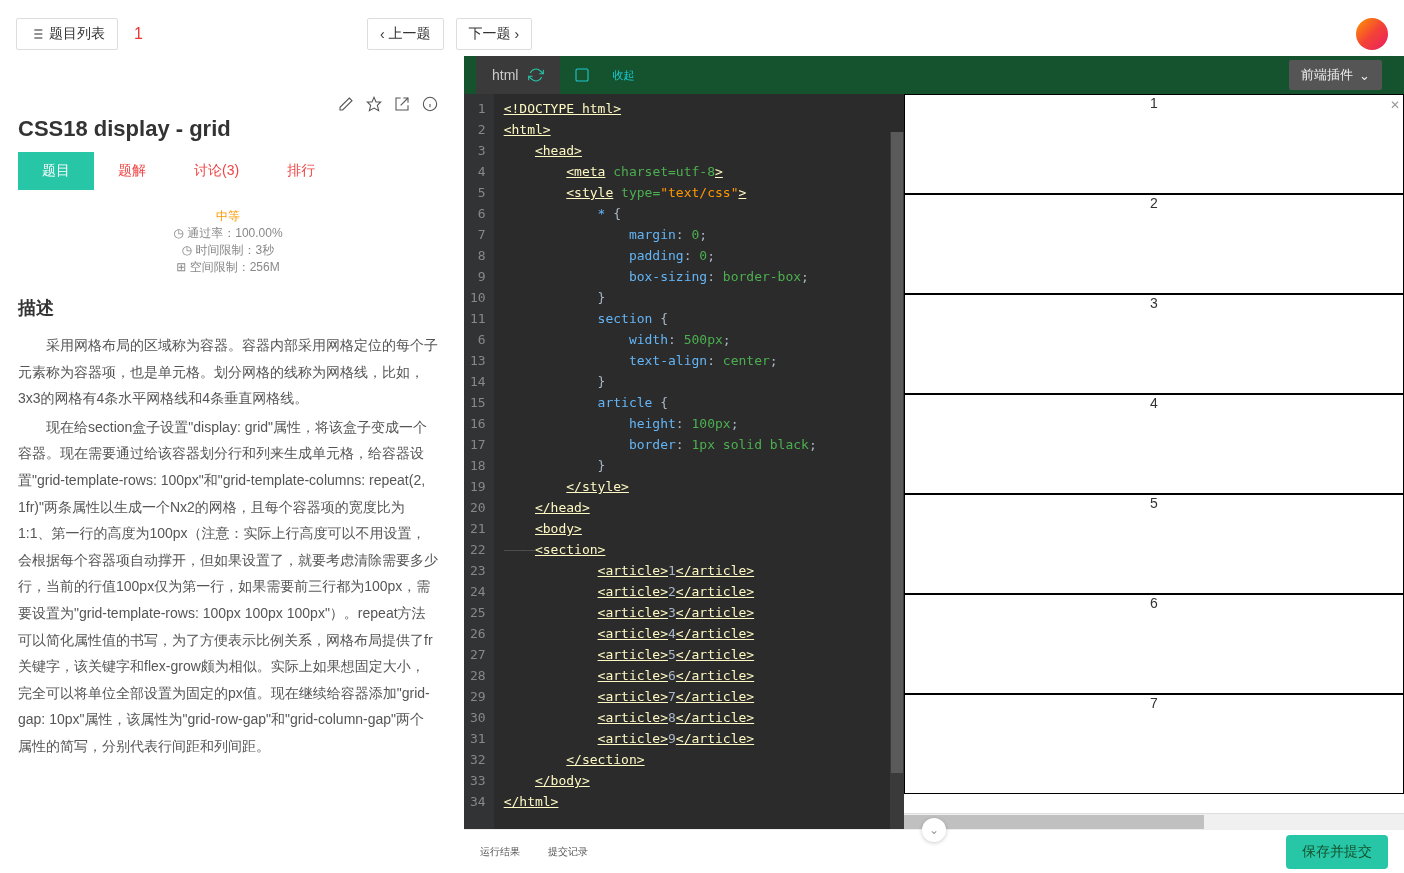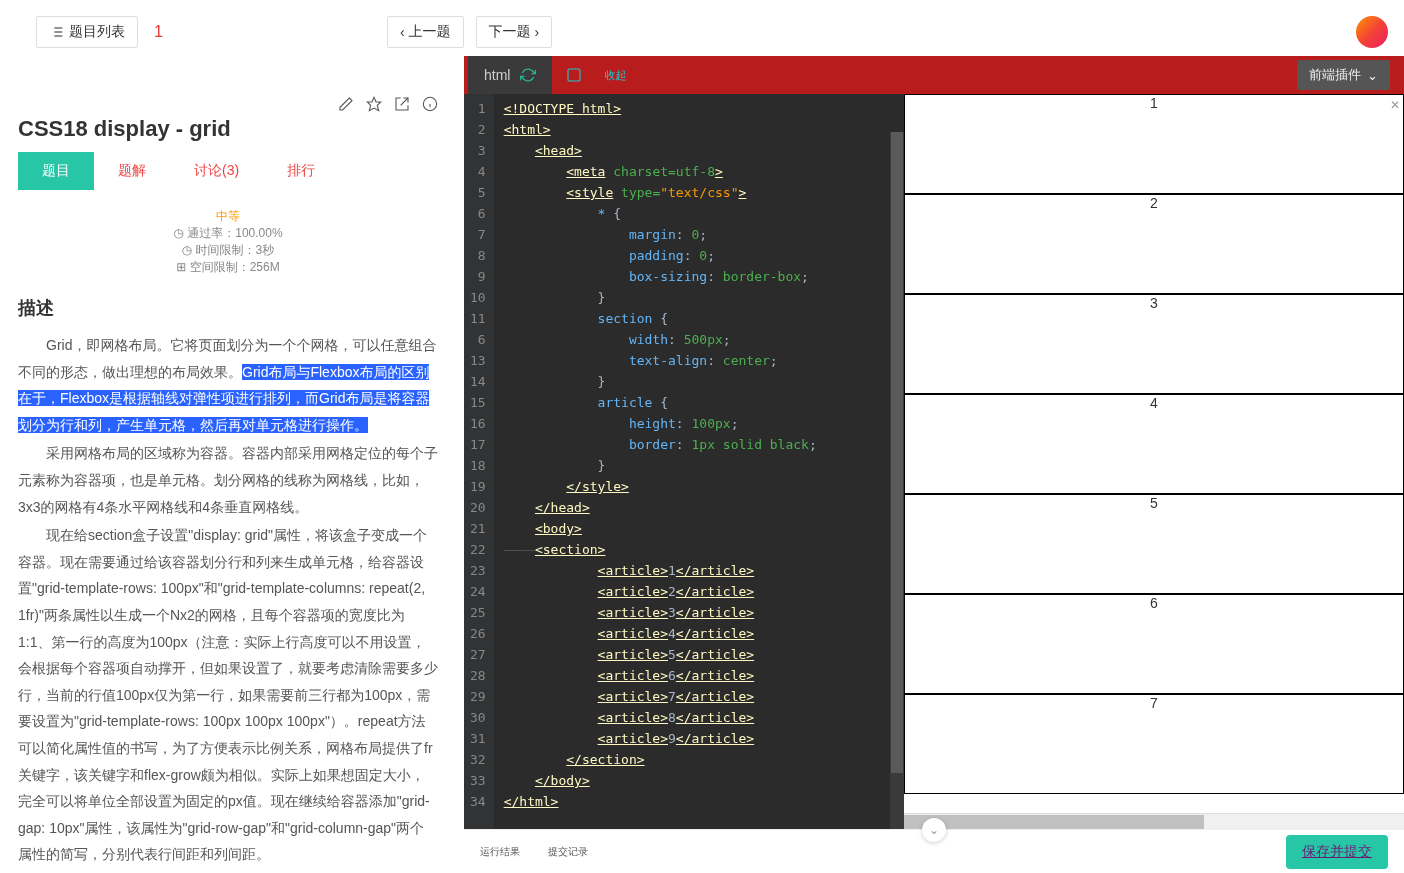--- a/index.html
+++ b/index.html
@@ -1,57 +1,57 @@
 <!DOCTYPE html>
 <html><head>
 <meta charset="utf-8">
 <style>
 * { margin: 0; padding: 0; box-sizing: border-box; }
 body { font-family: -apple-system, "PingFang SC", "Microsoft YaHei", sans-serif; font-size: 14px; color: #333; background: #fff; }
-.top-bar { height: 56px; display: flex; align-items: flex-start; padding: 16px 16px; justify-content: space-between; margin-left: 20px; }
+.top-bar { height: 56px; display: flex; align-items: flex-end; padding: 6px 16px; justify-content: space-between; }
 .top-left { display: flex; align-items: center; gap: 12px; }
 .btn-outline { border: 1px solid #ddd; background: #fff; padding: 6px 12px; border-radius: 2px; cursor: pointer; display: inline-flex; align-items: center; gap: 4px; font-size: 14px; color: #333; }
 .red-num { color: #e53935; font-size: 16px; margin-left: 4px; }
 .avatar-circle { width: 32px; height: 32px; border-radius: 50%; background: linear-gradient(135deg, #ff9800, #f44336, #e91e63); }
 .main-wrap { display: flex; height: calc(100vh - 56px); }
 .left-panel { width: 500px; padding: 0 18px 18px 18px; overflow-y: auto; }
 .title-row { display: flex; align-items: center; justify-content: space-between; margin: 12px 0 10px; }
 .title-row h1 { font-size: 22px; font-weight: 700; margin-top: 48px; }
 .title-icons { display: flex; gap: 12px; color: #555; }
 .title-icons span { cursor: pointer; }
 .tabs-row { display: flex; }
 .tab-item { padding: 10px 24px; cursor: pointer; color: #ef4444; font-size: 14px; }
 .tab-item.active { background: #26c6a7; color: #fff; }
 .meta-row { display: flex; gap: 0; align-items: center; font-size: 12px; color: #888; margin: 18px 0 20px; flex-direction: column; }
 .meta-row .difficulty { color: #ff9800; }
 .desc-heading { font-size: 18px; font-weight: 700; margin-bottom: 12px; }
 .desc-body p { line-height: 1.9; color: #555; font-size: 14px; margin-bottom: 2px; text-indent: 2em;}
 .highlight-sel { background: #2962ff; color: #fff; }
 .right-panel { flex: 1; background: #fff; display: flex; flex-direction: column; padding-left: 8px; }
 .editor-wrap { flex: 1; display: flex; flex-direction: column; background: #fff; position: relative; }
-.editor-header { background: #b91c1c; height: 38px; display: flex; align-items: center; justify-content: space-between; padding: 4px; }
+.editor-header { background: #14532d; height: 38px; display: flex; align-items: center; justify-content: space-between; padding: 12px; }
 .editor-header-left { display: flex; align-items: center; }
 .lang-block { background: #3a3a3a; padding: 0 16px; height: 38px; display: flex; align-items: center; gap: 10px; color: #ccc; font-size: 14px; }
 .fold-block { display: flex; align-items: center; gap: 22px; color: #1dc9d4; font-size: 11px; padding: 0 14px; cursor: pointer; }
 .plugin-btn { background: #555; color: #eee; padding: 6px 12px; margin-right: 10px; border-radius: 2px; font-size: 13px; cursor: pointer; display: flex; align-items: center; gap: 6px; }
 .editor-body { flex: 1; display: flex; min-height: 0; }
 .code-area { width: 440px; background: #2b2b2b; display: flex; font-family: Consolas, Monaco, monospace; font-size: 13px; line-height: 21px; overflow: auto; }
 .gutter { background: #313335; color: #888; padding: 4px 8px 4px 6px; text-align: right; user-select: none; }
 .code-lines { padding: 4px 10px; color: #a9b7c6; white-space: pre; flex: 1; }
 .code-lines .pink { color: #fef9c3; text-decoration: underline; }
 .code-lines .green { color: #4caf50; }
 .code-lines .blue { color: #64b5f6; }
 .code-lines .orange { color: #ff9800; }
 .preview-pane { flex: 1; background: #fff; overflow: auto; padding: 0; position: relative; }
 .preview-inner section article { height: 100px; border: 1px solid black; width: 500px; text-align: center; }
 .preview-pane .prev-close { position: absolute; top: 4px; right: 4px; color: #999; cursor: pointer; font-size: 12px; }
 .bottom-bar { height: 44px; display: flex; align-items: center; justify-content: space-between; padding: 0 16px; border-top: 1px solid #eee; position: relative;}
 .bottom-tabs { display: flex; gap: 28px; }
 .bottom-tabs span { cursor: pointer; font-size: 10px; color: #555; }
-.submit-btn { background: #26c6a7; color: #701a75; border: none; padding: 8px 16px; border-radius: 4px; cursor: pointer; font-size: 14px; text-decoration: underline; }
+.submit-btn { background: #26c6a7; color: #14532d; border: none; padding: 8px 16px; border-radius: 4px; cursor: pointer; font-size: 14px; }
 .collapse-circle { position: absolute; top: -12px; left: 50%; transform: translateX(-50%); width: 24px; height: 24px; border-radius: 50%; background: #fff; box-shadow: 0 1px 4px rgba(0,0,0,.2); display: flex; align-items: center; justify-content: center; color: #999; font-size: 12px; cursor: pointer;}
 .scrollbar-track-h { height: 16px; background: #f0f0f0; border-top: 1px solid #ddd; position: relative; }
 .scrollbar-thumb-h { position: absolute; left: 0; top: 1px; height: 14px; width: 60%; background: #c0c0c0; }
 .scrollbar-v { position: absolute; right: 0; top: 38px; bottom: 0; width: 14px; background: #3a3a3a; }
 .scrollbar-v-thumb { position: absolute; left: 1px; top: 0; width: 12px; height: 92%; background: #5a5a5a; }
 svg.icon { width: 16px; height: 16px; fill: none; stroke: currentColor; stroke-width: 1.6; }
 </style>
 </head>
 <body>
 
@@ -113,21 +113,20 @@
       <div class="tab-item">排行</div>
     </div>
     <div class="meta-row">
       <span class="difficulty">中等</span>
       <span>◷ <span>通过率：100.00%</span></span>
       <span>◷ <span>时间限制：3秒</span></span>
       <span>⊞ <span>空间限制：256M</span></span>
     </div>
     <div class="desc-heading">描述</div>
     <div class="desc-body">
-      <p><span>Grid，即网格布局。它将页面划分为一个个网格，可以任意组合不同的形态，做出理想的布局效果。</span><span class="highlight-sel">Grid布局与Flexbox布局的区别在于，Flexbox是根据轴线对弹性项进行排列，而Grid布局是将容器划分为行和列，产生单元格，然后再对单元格进行操作。</span></p>
       <p>采用网格布局的区域称为容器。容器内部采用网格定位的每个子元素称为容器项，也是单元格。划分网格的线称为网格线，比如，3x3的网格有4条水平网格线和4条垂直网格线。</p>
       <p>现在给section盒子设置"display: grid"属性，将该盒子变成一个容器。现在需要通过给该容器划分行和列来生成单元格，给容器设置"grid-template-rows: 100px"和"grid-template-columns: repeat(2, 1fr)"两条属性以生成一个Nx2的网格，且每个容器项的宽度比为1:1、第一行的高度为100px（注意：实际上行高度可以不用设置，会根据每个容器项自动撑开，但如果设置了，就要考虑清除需要多少行，当前的行值100px仅为第一行，如果需要前三行都为100px，需要设置为"grid-template-rows: 100px 100px 100px"）。repeat方法可以简化属性值的书写，为了方便表示比例关系，网格布局提供了fr关键字，该关键字和flex-grow颇为相似。实际上如果想固定大小，完全可以将单位全部设置为固定的px值。现在继续给容器添加"grid-gap: 10px"属性，该属性为"grid-row-gap"和"grid-column-gap"两个属性的简写，分别代表行间距和列间距。</p>
     </div>
   </div>
 
   <div class="right-panel">
     <div class="editor-wrap">
       <div class="editor-header">
         <div class="editor-header-left">
           <div class="lang-block">

